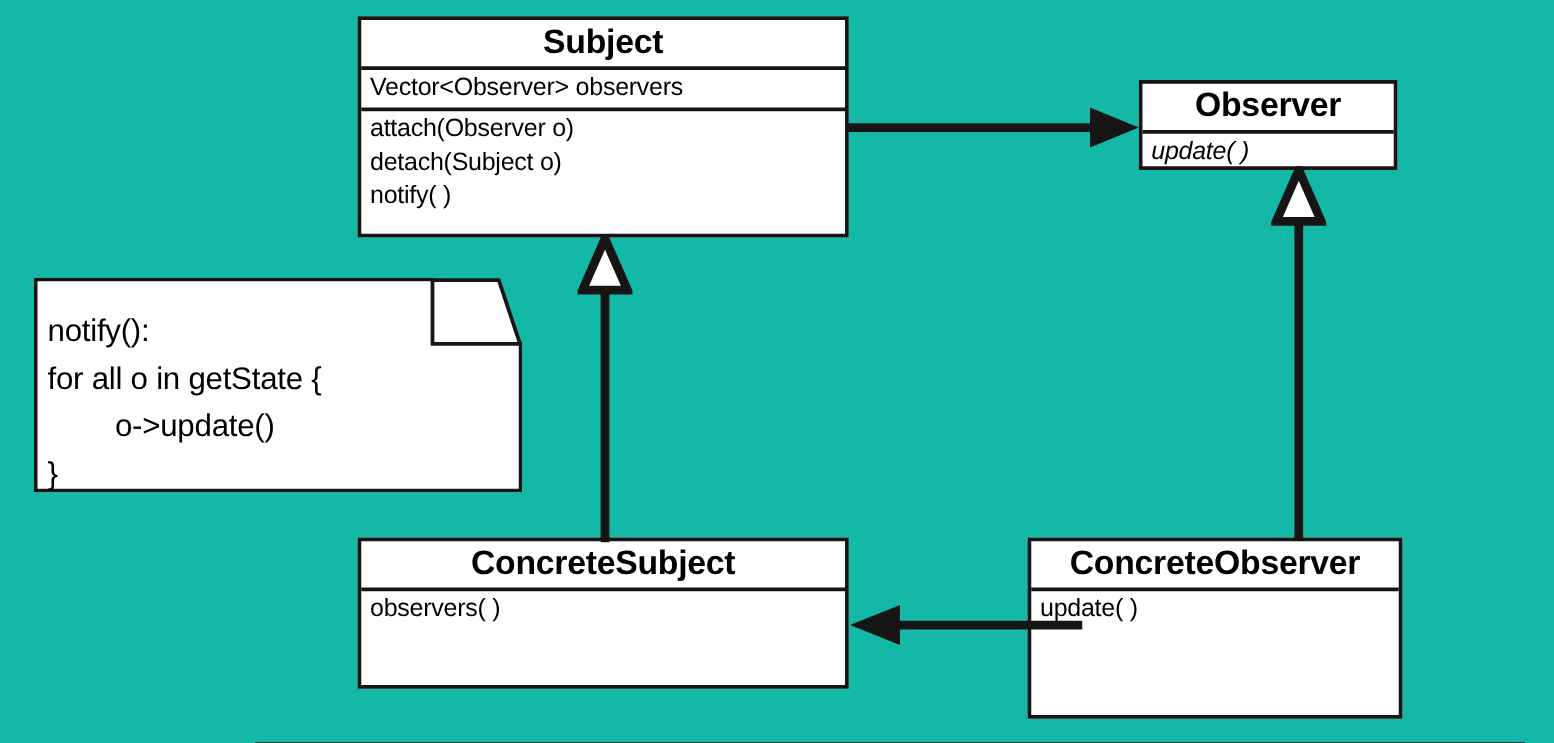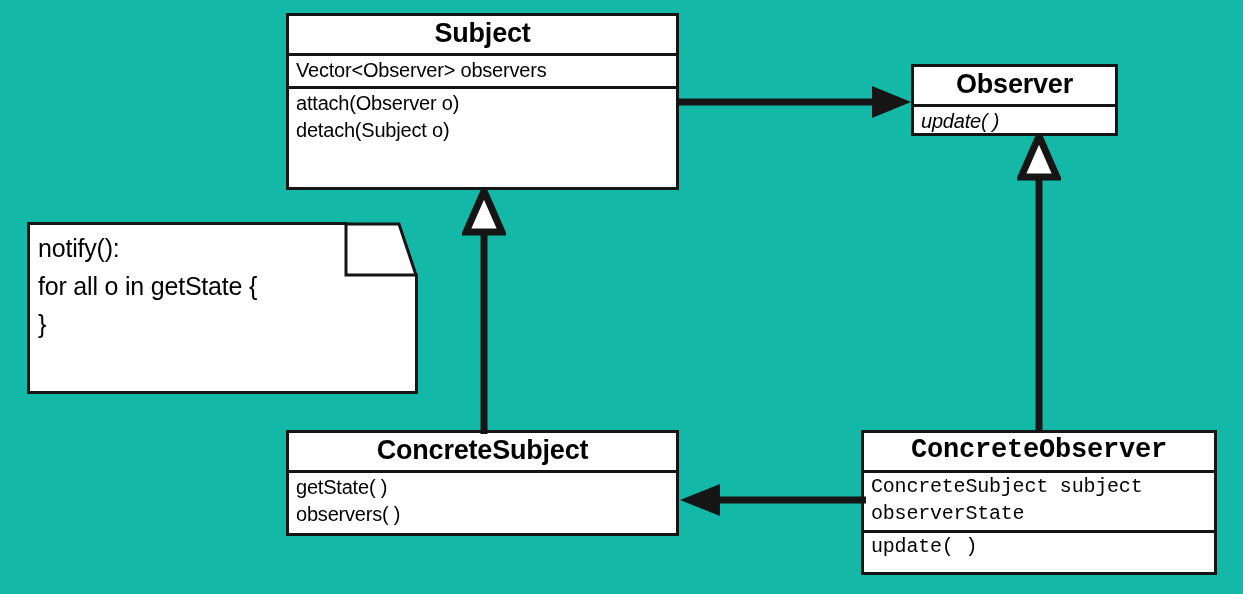--- a/index.html
+++ b/index.html
@@ -59,24 +59,24 @@
   }
 
   
   #class-subject {
     left: 286px; top: 13px; width: 393px; height: 177px;
   }
   #class-observer {
     left: 911px; top: 64px; width: 207px; height: 72px;
   }
   #class-concrete-subject {
-    left: 286px; top: 430px; width: 393px; height: 106px;
+    left: 286px; top: 430px; width: 393px; height: 121px;
   }
   #class-concrete-observer {
-    left: 861px; top: 430px; width: 356px; height: 145px; font-family: Liberation Mono, monospace;
+    left: 822px; top: 430px; width: 300px; height: 145px;
   }
 
   
   #note-comment {
     position: absolute;
     left: 27px; top: 222px;
     width: 391px; height: 172px;
     color: #000000;
   }
   .note-body {
@@ -88,21 +88,21 @@
     
     clip-path: polygon(0 0, 320px 0, 391px 52px, 391px 172px, 0 172px);
   }
   .note-fold {
     position: absolute;
     right: 0px; top: 0px;
     width: 74px; height: 55px;
   }
   .note-text {
     position: absolute;
-    left: 11px; top: 7px;
+    left: 11px; top: 24px;
     right: 8px;
   }
   .note-line {
     font-size: 25px;
     line-height: 1.52;
     white-space: pre;
     letter-spacing: -0.2px;
   }
 
   
@@ -117,58 +117,55 @@
 <div id="canvas">
 
   <div class="uml-class" id="class-subject">
     <div class="uml-name">Subject</div>
     <div class="uml-divider uml-section">
       <div class="uml-row">Vector&lt;Observer&gt; observers</div>
     </div>
     <div class="uml-divider uml-section">
       <div class="uml-row">attach(Observer o)</div>
       <div class="uml-row">detach(Subject o)</div>
+      <div class="uml-row">notify( )</div>
     </div>
   </div>
 
   <div class="uml-class" id="class-observer">
     <div class="uml-name">Observer</div>
     <div class="uml-divider uml-section">
       <div class="uml-row abstract">update( )</div>
     </div>
   </div>
 
   <div class="uml-class" id="class-concrete-subject">
     <div class="uml-name">ConcreteSubject</div>
     <div class="uml-divider uml-section">
-      <div class="uml-row">getState( )</div>
       <div class="uml-row">observers( )</div>
     </div>
   </div>
 
   <div class="uml-class" id="class-concrete-observer">
     <div class="uml-name">ConcreteObserver</div>
-    <div class="uml-divider uml-section">
-      <div class="uml-row">ConcreteSubject subject</div>
-      <div class="uml-row">observerState</div>
-    </div>
     <div class="uml-divider uml-section">
       <div class="uml-row">update( )</div>
     </div>
   </div>
 
   <div id="note-comment">
     <div class="note-body"></div>
     <svg class="note-fold" viewBox="0 0 74 55">
       <path d="M 1.5 1.5 L 56 1.5 L 72.5 53.5 L 1.5 53.5 Z" fill="#ffffff" stroke="none"></path>
       <path d="M 2 2 L 55 2 L 72 53 L 2 53 Z" fill="none" stroke="#151515" stroke-width="3" stroke-linejoin="miter"></path>
     </svg>
     <div class="note-text">
       <div class="note-line">notify():</div>
       <div class="note-line">for all o in getState {</div>
+      <div class="note-line">        o-&gt;update()</div>
       <div class="note-line">}</div>
     </div>
   </div>
 
   <div class="conn" style="left:676px; top:84px; width:240px; height:36px;">
     <svg width="240" height="36" viewBox="0 0 240 36">
       <line x1="0" y1="18" x2="205" y2="18" stroke="#151515" stroke-width="7"></line>
       <polygon points="235,18 196,2 196,34" fill="#151515"></polygon>
     </svg>
   </div>

